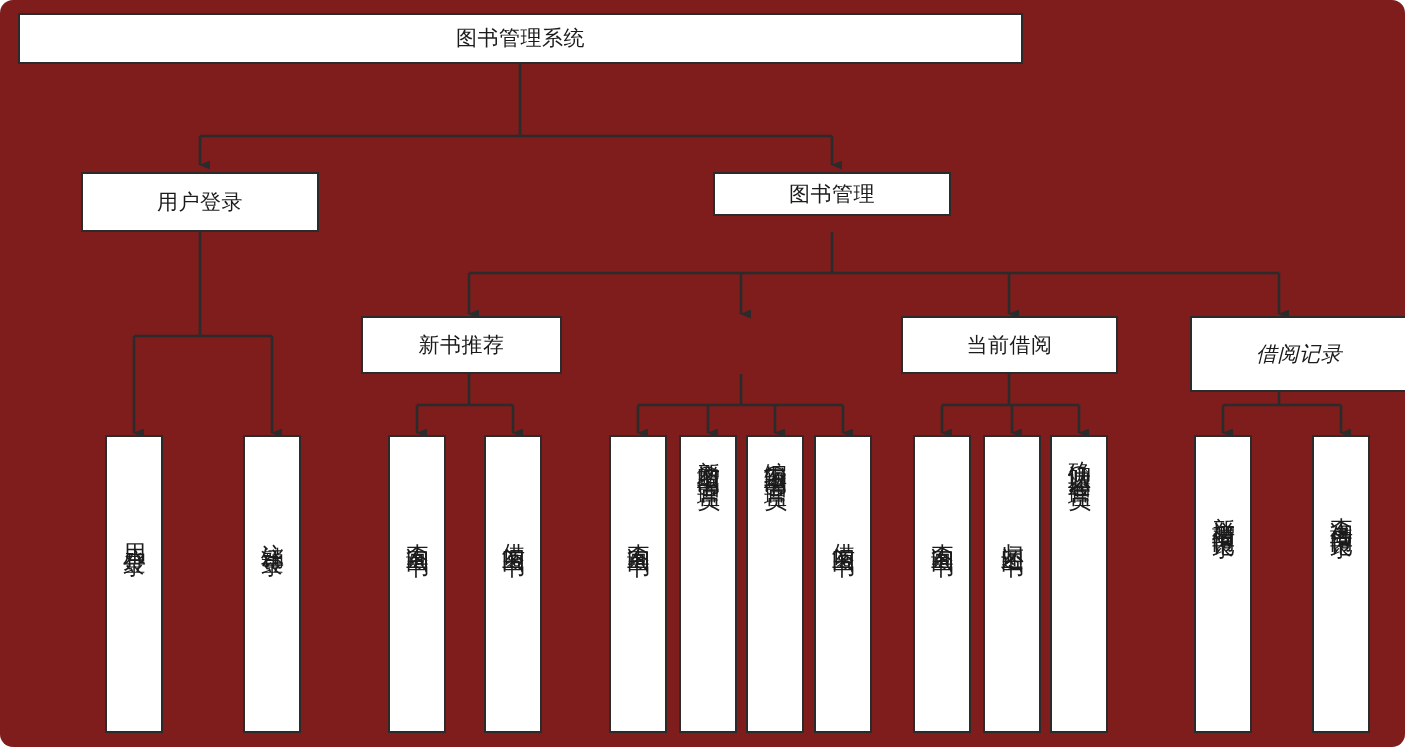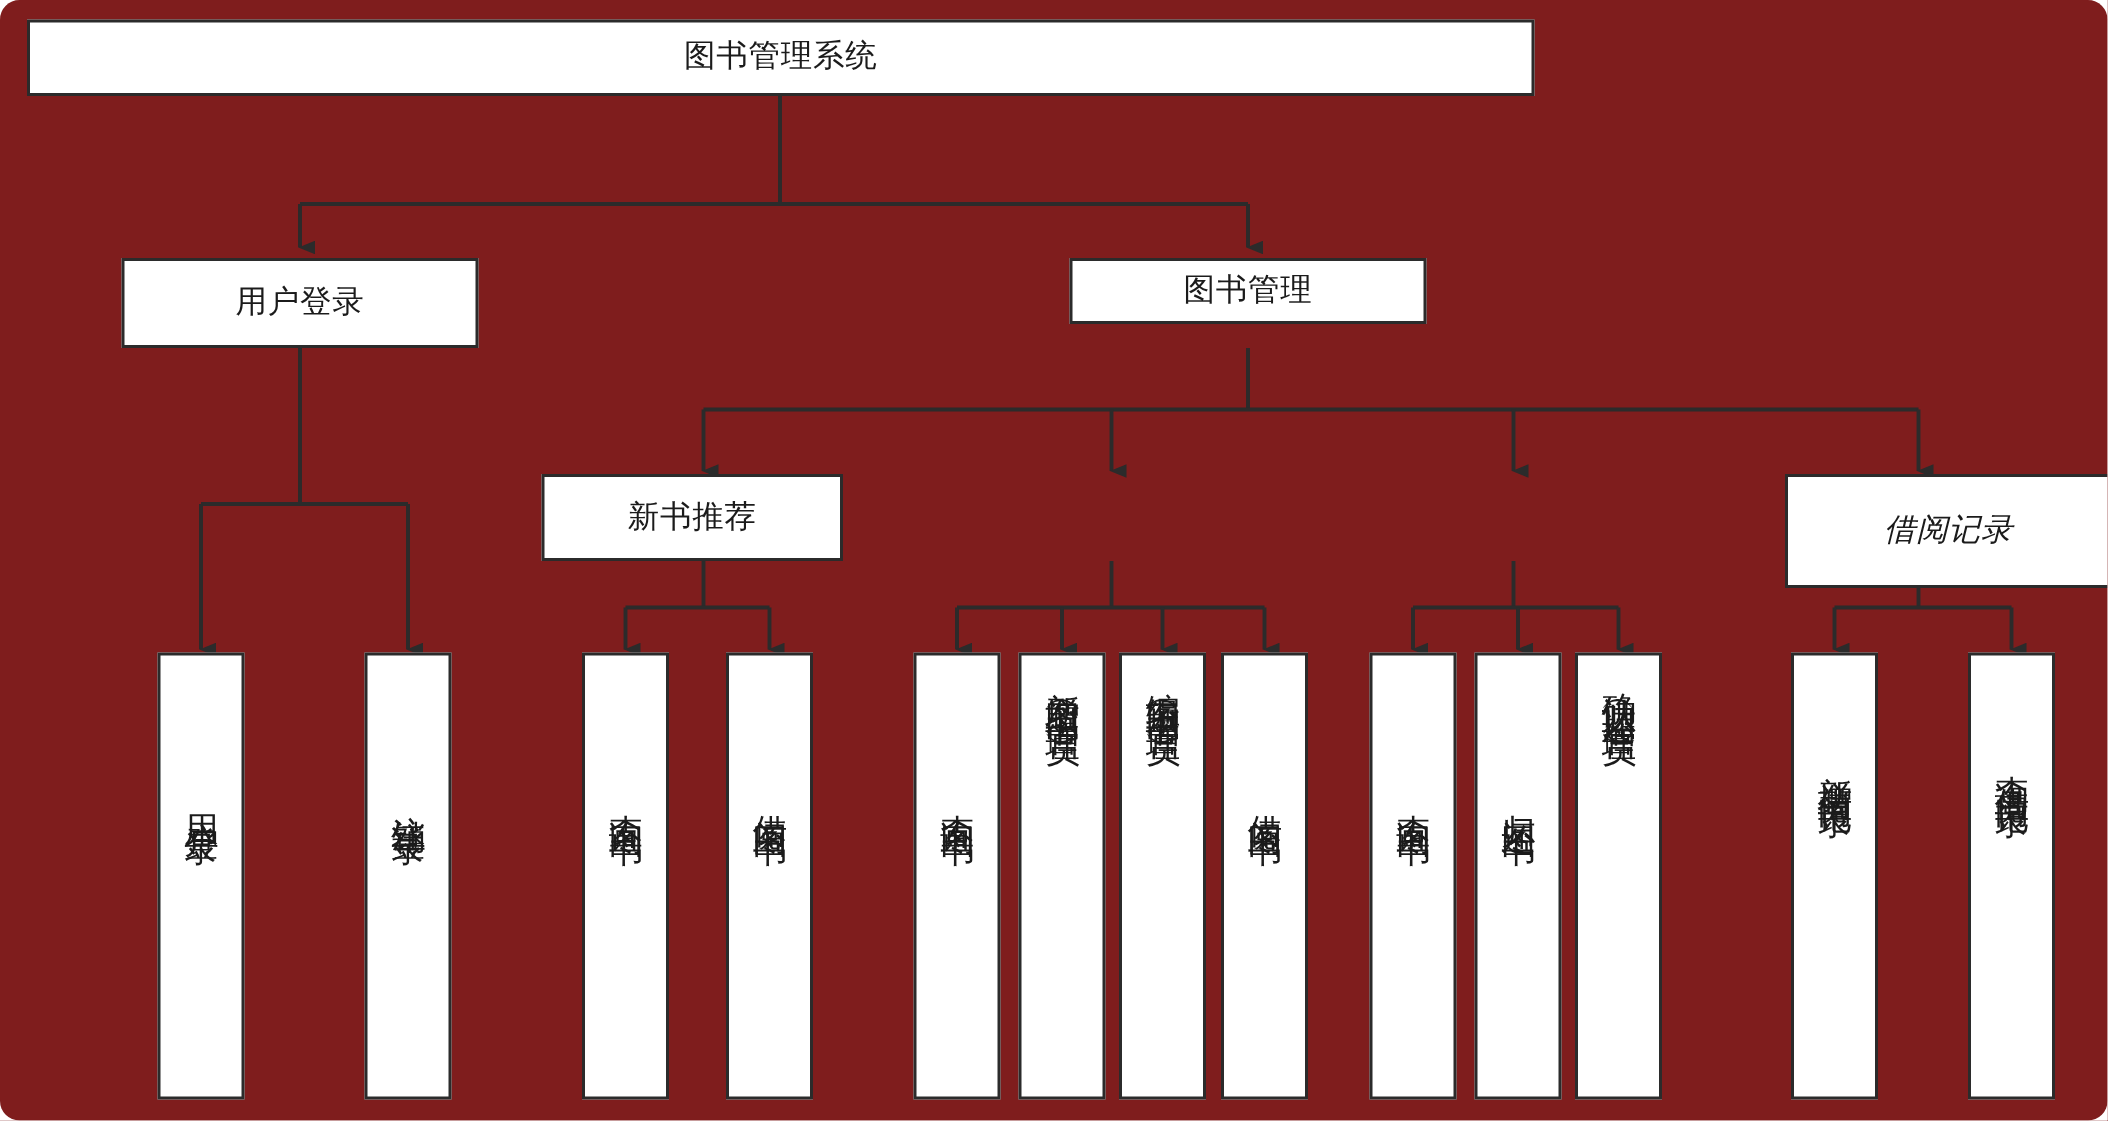--- a/index.html
+++ b/index.html
@@ -132,20 +132,23 @@
 
   <div class="node" style="left:713px;top:172px;width:238px;height:44px;">
     <span class="label">图书管理</span>
   </div>
 
   <div class="node" style="left:361px;top:316px;width:201px;height:58px;">
     <span class="label">新书推荐</span>
   </div>
 
 
+  <div class="node" style="left:901px;top:316px;width:217px;height:58px;">
+    <span class="label">当前借阅</span>
+  </div>
 
   <div class="node" style="left:1190px;top:316px;width:218px;height:76px;font-style:italic;">
     <span class="label">借阅记录</span>
   </div>
 
   <div class="node vertical mid" style="left:105px;top:435px;width:58px;height:298px;">
     <span class="label">用户登录</span>
   </div>
 
   <div class="node vertical mid" style="left:243px;top:435px;width:58px;height:298px;">

